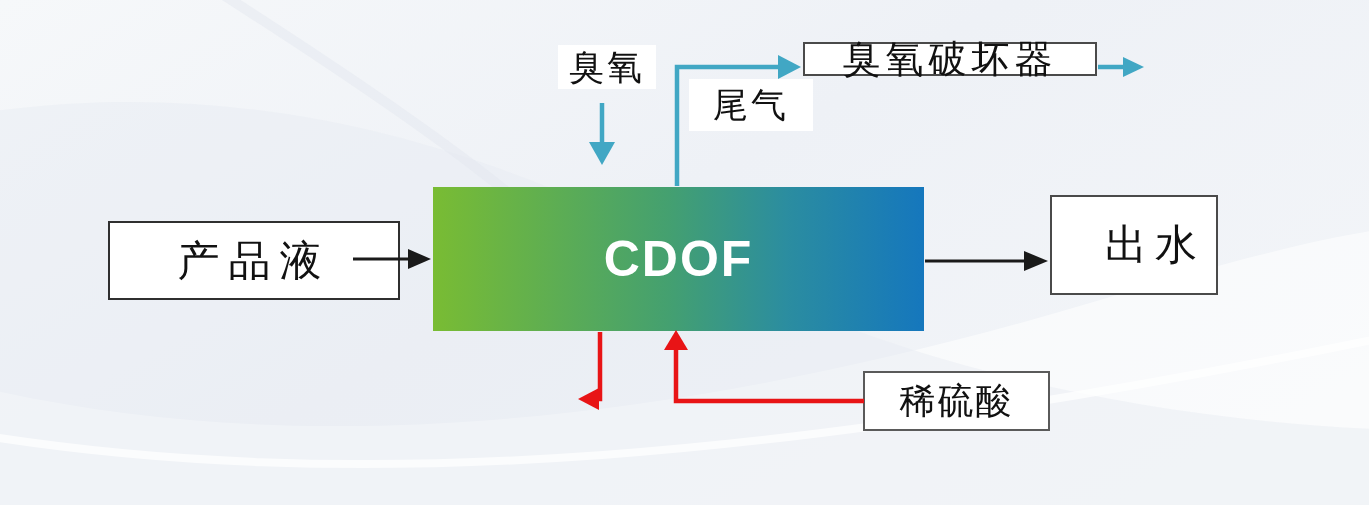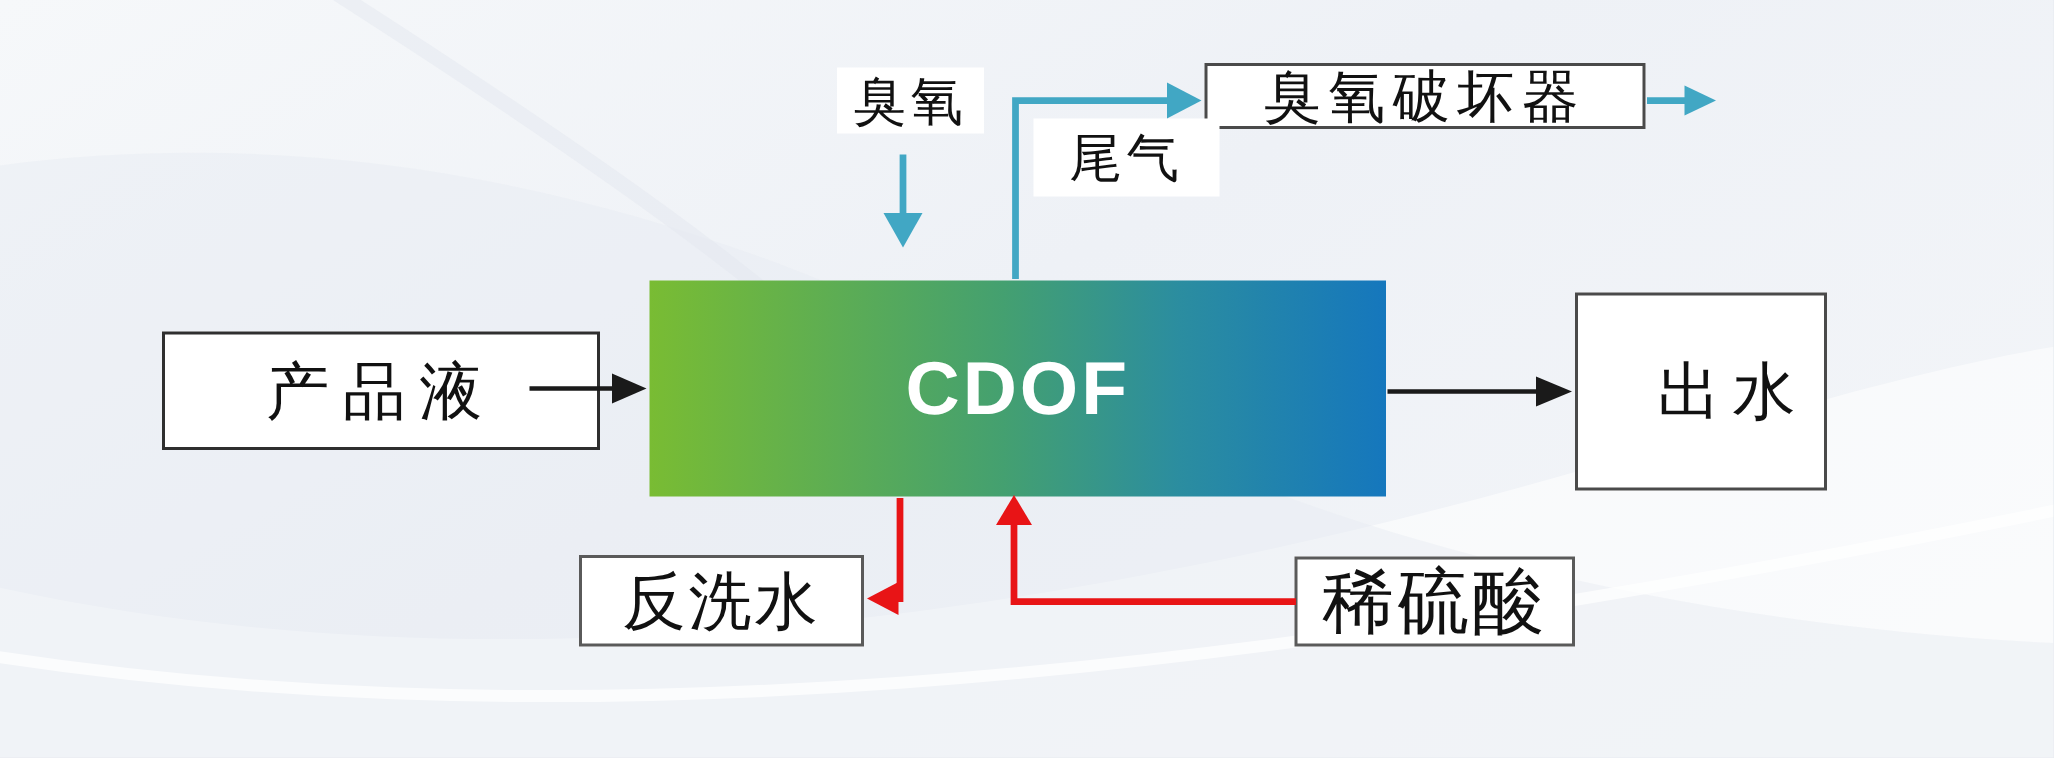--- a/index.html
+++ b/index.html
@@ -37,25 +37,25 @@
   .cdof-title{
     font-family:"Liberation Sans","DejaVu Sans",sans-serif;
     font-weight:800;font-size:50px;line-height:1.05;color:#ffffff;
     letter-spacing:2px;
   }
   .cdof-sub{
     font-family:"Liberation Sans","DejaVu Sans",sans-serif;
     font-weight:700;font-size:30px;line-height:1.25;color:#ffffff;
   }
   #n-product{left:60px;top:221px;width:292px;height:79px;font-size:42px;letter-spacing:9px;border-color:#2f2f2f;margin-left:48px;}
-  #n-effluent{left:1050px;top:195px;width:168px;height:132px;font-size:42px;letter-spacing:8px;padding-left:42px;}
-  #n-destructor{left:803px;top:42px;width:294px;height:44px;font-size:38px;letter-spacing:5px;}
+  #n-effluent{left:1050px;top:195px;width:168px;height:100px;font-size:42px;letter-spacing:8px;padding-left:42px;}
+  #n-destructor{left:803px;top:42px;width:294px;height:34px;font-size:38px;letter-spacing:5px;}
   #n-discharge{left:1146px;top:43px;width:152px;height:49px;font-size:38px;letter-spacing:4px;}
   #n-backwash{left:386px;top:370px;width:190px;height:61px;font-size:42px;letter-spacing:2px;border-color:#5a5a5a;}
-  #n-acid{left:863px;top:371px;width:187px;height:60px;font-size:48px;letter-spacing:2px;border-color:#5a5a5a;}
+  #n-acid{left:863px;top:371px;width:187px;height:60px;font-size:36px;letter-spacing:2px;border-color:#5a5a5a;}
   #lbl-ozone{left:558px;top:45px;width:98px;height:44px;font-size:35px;letter-spacing:3px;}
   #lbl-tailgas{left:689px;top:79px;width:124px;height:52px;font-size:35px;letter-spacing:3px;}
   #lbl-acidwash{left:691px;top:347px;width:98px;height:46px;font-size:32px;letter-spacing:2px;}
   .arrows{position:absolute;left:0;top:0;width:1369px;height:505px;z-index:3;pointer-events:none;}
 </style>
 </head>
 <body>
 
 <div class="canvas">
 
@@ -76,23 +76,20 @@
 
   <div class="node" id="n-effluent">
     <span>出水</span>
   </div>
 
   <div class="node" id="n-destructor">
     <span>臭氧破坏器</span>
   </div>
 
 
-  <div class="node" id="n-backwash">
-    <span>反洗水</span>
-  </div>
 
   <div class="node" id="n-acid">
     <span>稀硫酸</span>
   </div>
 
   <div class="flow-label" id="lbl-ozone">
     <span>臭氧</span>
   </div>
   <div class="flow-label" id="lbl-tailgas">
     <span>尾气</span>

